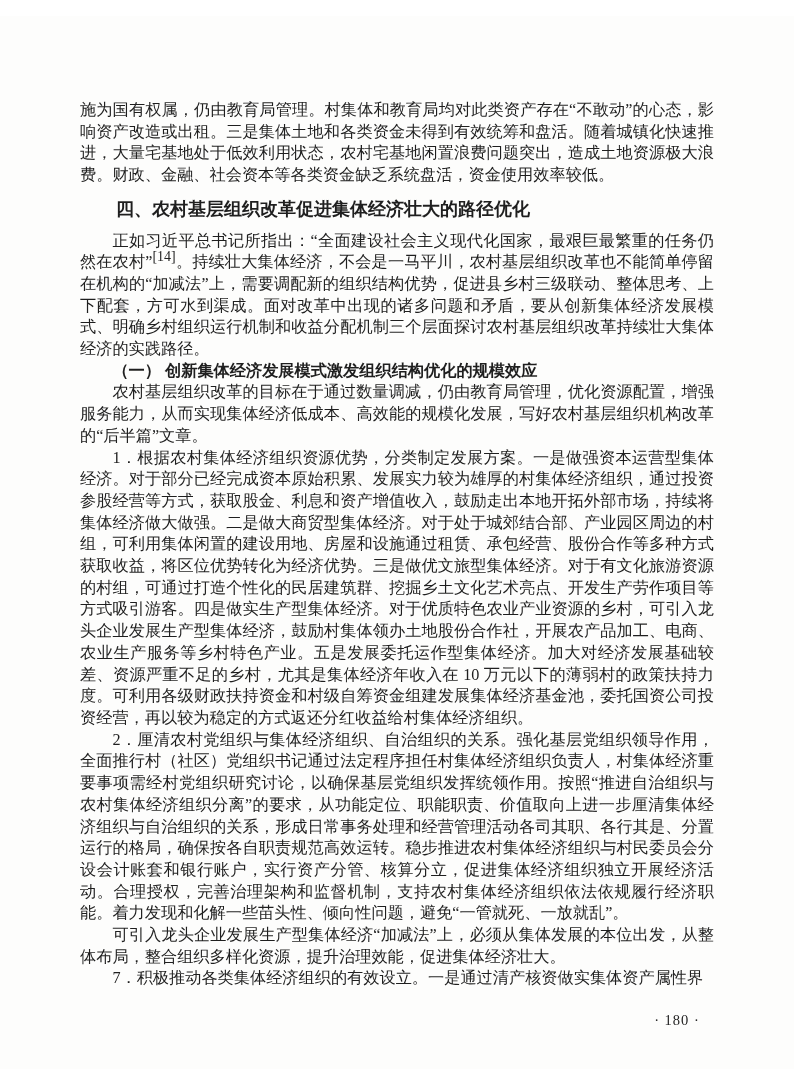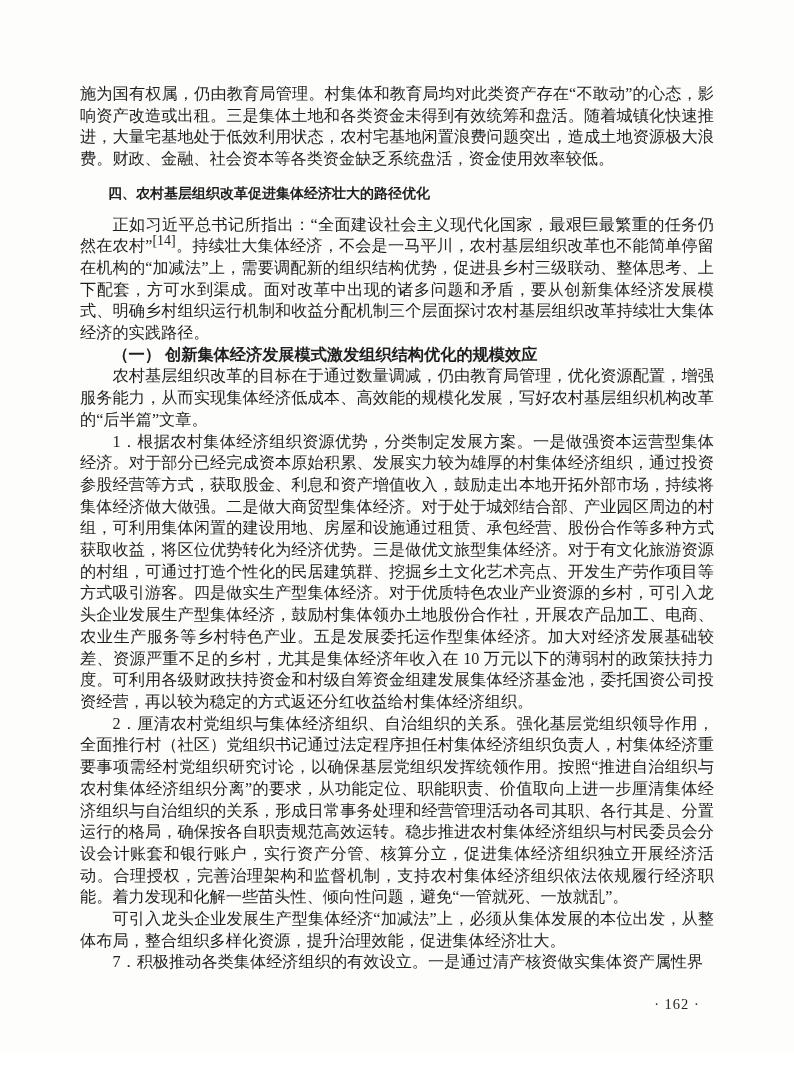--- a/index.html
+++ b/index.html
@@ -8,20 +8,21 @@
     background: #ffffff;
   }
   .page {
     position: relative;
     width: 794px;
     height: 1053px;
     background: #fdfdfc;
     font-family: "Liberation Serif", "DejaVu Serif", serif;
     color: #1f1f1f;
     overflow: hidden;
+    margin-top: 16px;
   }
   .text-block {
     position: absolute;
     left: 80px;
     top: 84px;
     width: 634px;
     font-size: 16.2px;
     line-height: 21.7px;
     text-align: justify;
     text-justify: inter-ideograph;
@@ -29,21 +30,21 @@
   .para {
     margin: 0;
     text-indent: 2em;
   }
   .para.no-indent {
     text-indent: 0;
   }
   .heading {
     margin: 12px 0 10px 0;
     font-weight: bold;
-    font-size: 14px;
+    font-size: 18px;
     text-indent: 2em;
     line-height: 21.7px;
   }
   .subheading {
     font-weight: bold;
   }
   .footnote-ref {
     font-size: 14px;
     vertical-align: super;
     line-height: 0;
@@ -80,14 +81,14 @@
 
     <p class="para">2．厘清农村党组织与集体经济组织、自治组织的关系。强化基层党组织领导作用，全面推行村（社区）党组织书记通过法定程序担任村集体经济组织负责人，村集体经济重要事项需经村党组织研究讨论，以确保基层党组织发挥统领作用。按照“推进自治组织与农村集体经济组织分离”的要求，从功能定位、职能职责、价值取向上进一步厘清集体经济组织与自治组织的关系，形成日常事务处理和经营管理活动各司其职、各行其是、分置运行的格局，确保按各自职责规范高效运转。稳步推进农村集体经济组织与村民委员会分设会计账套和银行账户，实行资产分管、核算分立，促进集体经济组织独立开展经济活动。合理授权，完善治理架构和监督机制，支持农村集体经济组织依法依规履行经济职能。着力发现和化解一些苗头性、倾向性问题，避免“一管就死、一放就乱”。</p>
 
 
     <p class="para">可引入龙头企业发展生产型集体经济“加减法”上，必须从集体发展的本位出发，从整体布局，整合组织多样化资源，提升治理效能，促进集体经济壮大。</p>
 
     <p class="para">7．积极推动各类集体经济组织的有效设立。一是通过清产核资做实集体资产属性界</p>
 
   </main>
 
-  <div class="page-number">· 162 ·</div>
+  <div class="page-number">· 180 ·</div>
 </div>
 
 </body></html>

